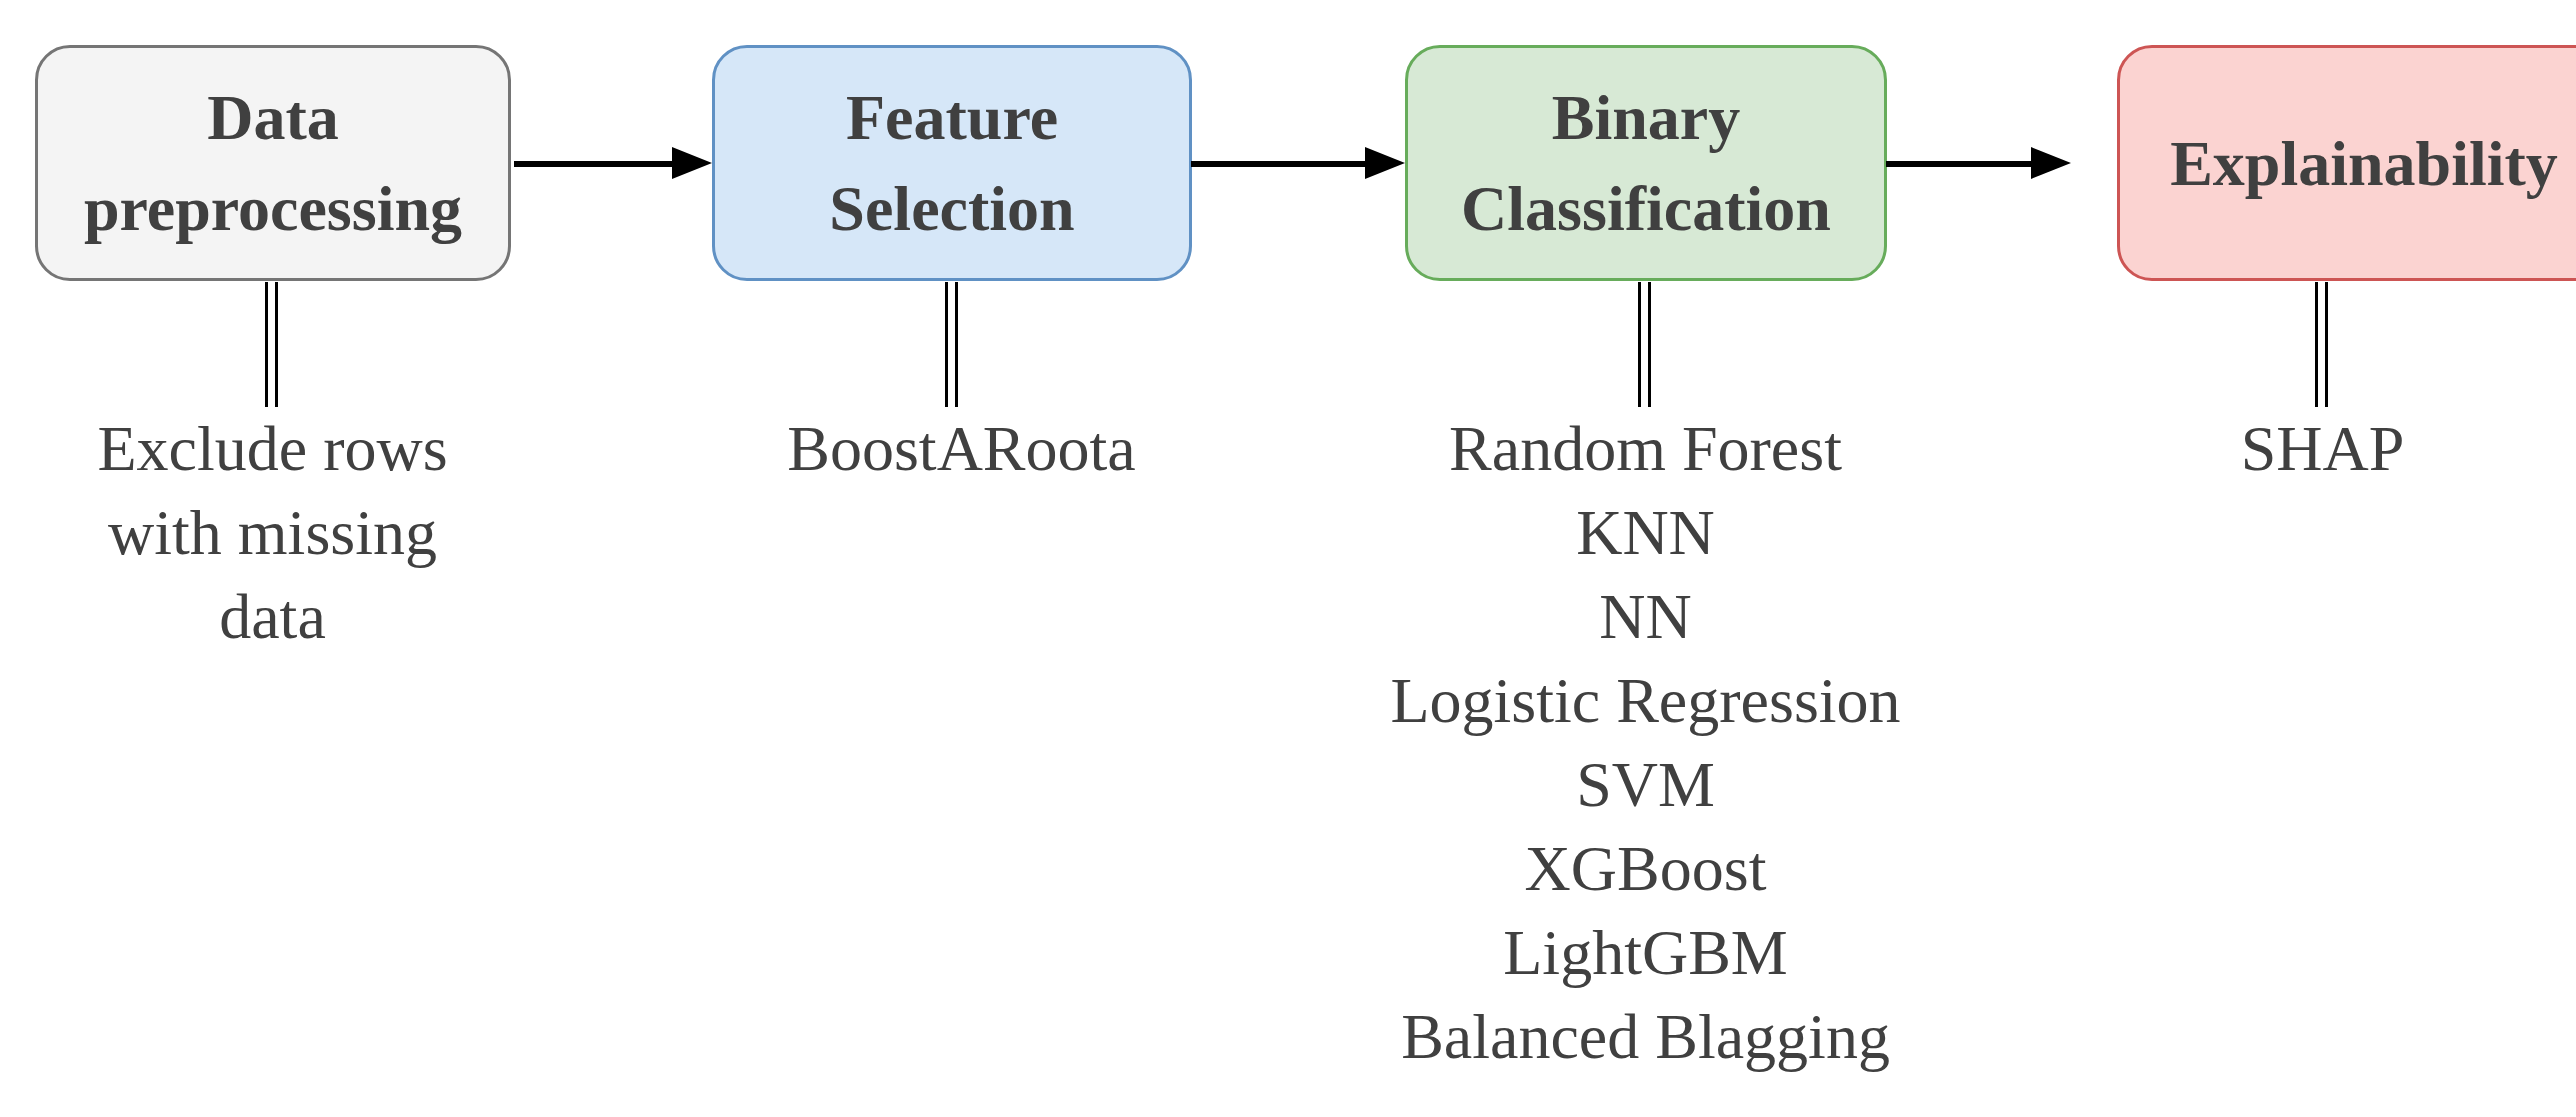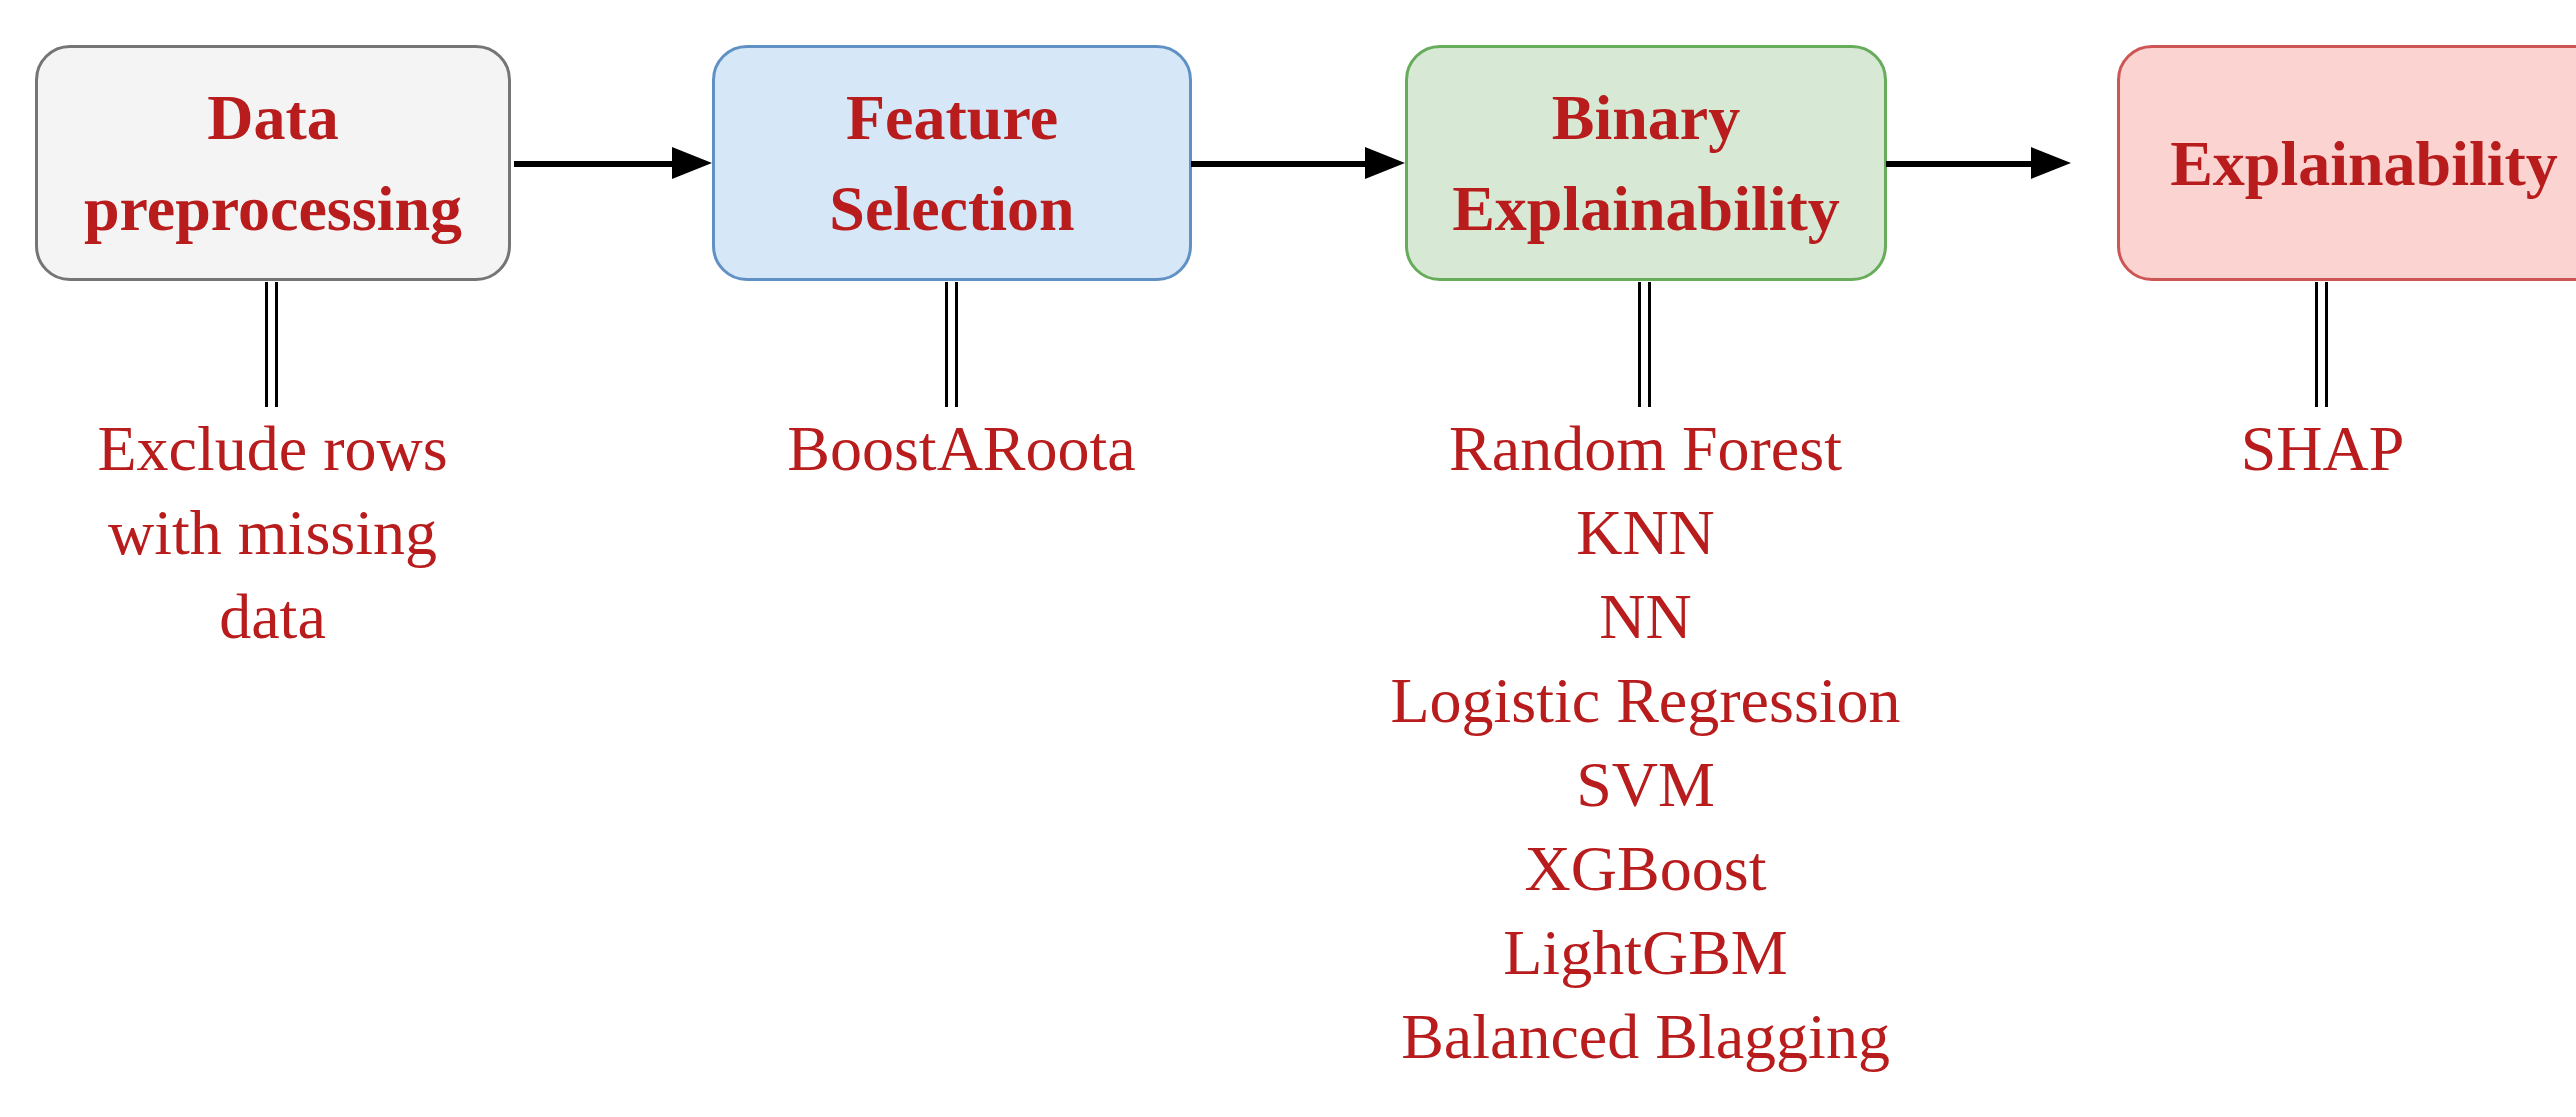--- a/index.html
+++ b/index.html
@@ -2,21 +2,21 @@
 <html style="font-size:14.5px"><head>
 <meta charset="utf-8">
 <style>
   html, body { margin: 0; padding: 0; background: #ffffff; }
   .canvas {
     position: relative;
     width: 2576px;
     height: 1118px;
     background: #ffffff;
     font-family: "Liberation Serif", "DejaVu Serif", serif;
-    color: #b91c1c;
+    color: #404040;
     overflow: hidden;
   }
   .box {
     position: absolute;
     top: 45px;
     height: 236px;
     box-sizing: border-box;
     border: 3.6px solid #666;
     border-radius: 35px;
     display: flex;
@@ -122,21 +122,21 @@
   </div>
 
   <div class="arrow a2">
     <div class="shaft" style="background-color: rgb(0, 0, 0);"></div>
     <div class="head" style="border-left-color: rgb(0, 0, 0);"></div>
   </div>
 
   <div class="stage s3">
     <div class="box" style="background-color: rgb(215, 233, 213); border-color: rgb(103, 172, 91);">
       <div class="title">Binary
-Explainability</div>
+Classification</div>
     </div>
     <div class="connector" style="border-left-color: rgb(0, 0, 0); border-right-color: rgb(0, 0, 0);"></div>
     <div class="details">Random Forest
 KNN
 NN
 Logistic Regression
 SVM
 XGBoost
 LightGBM
 Balanced Blagging</div>

